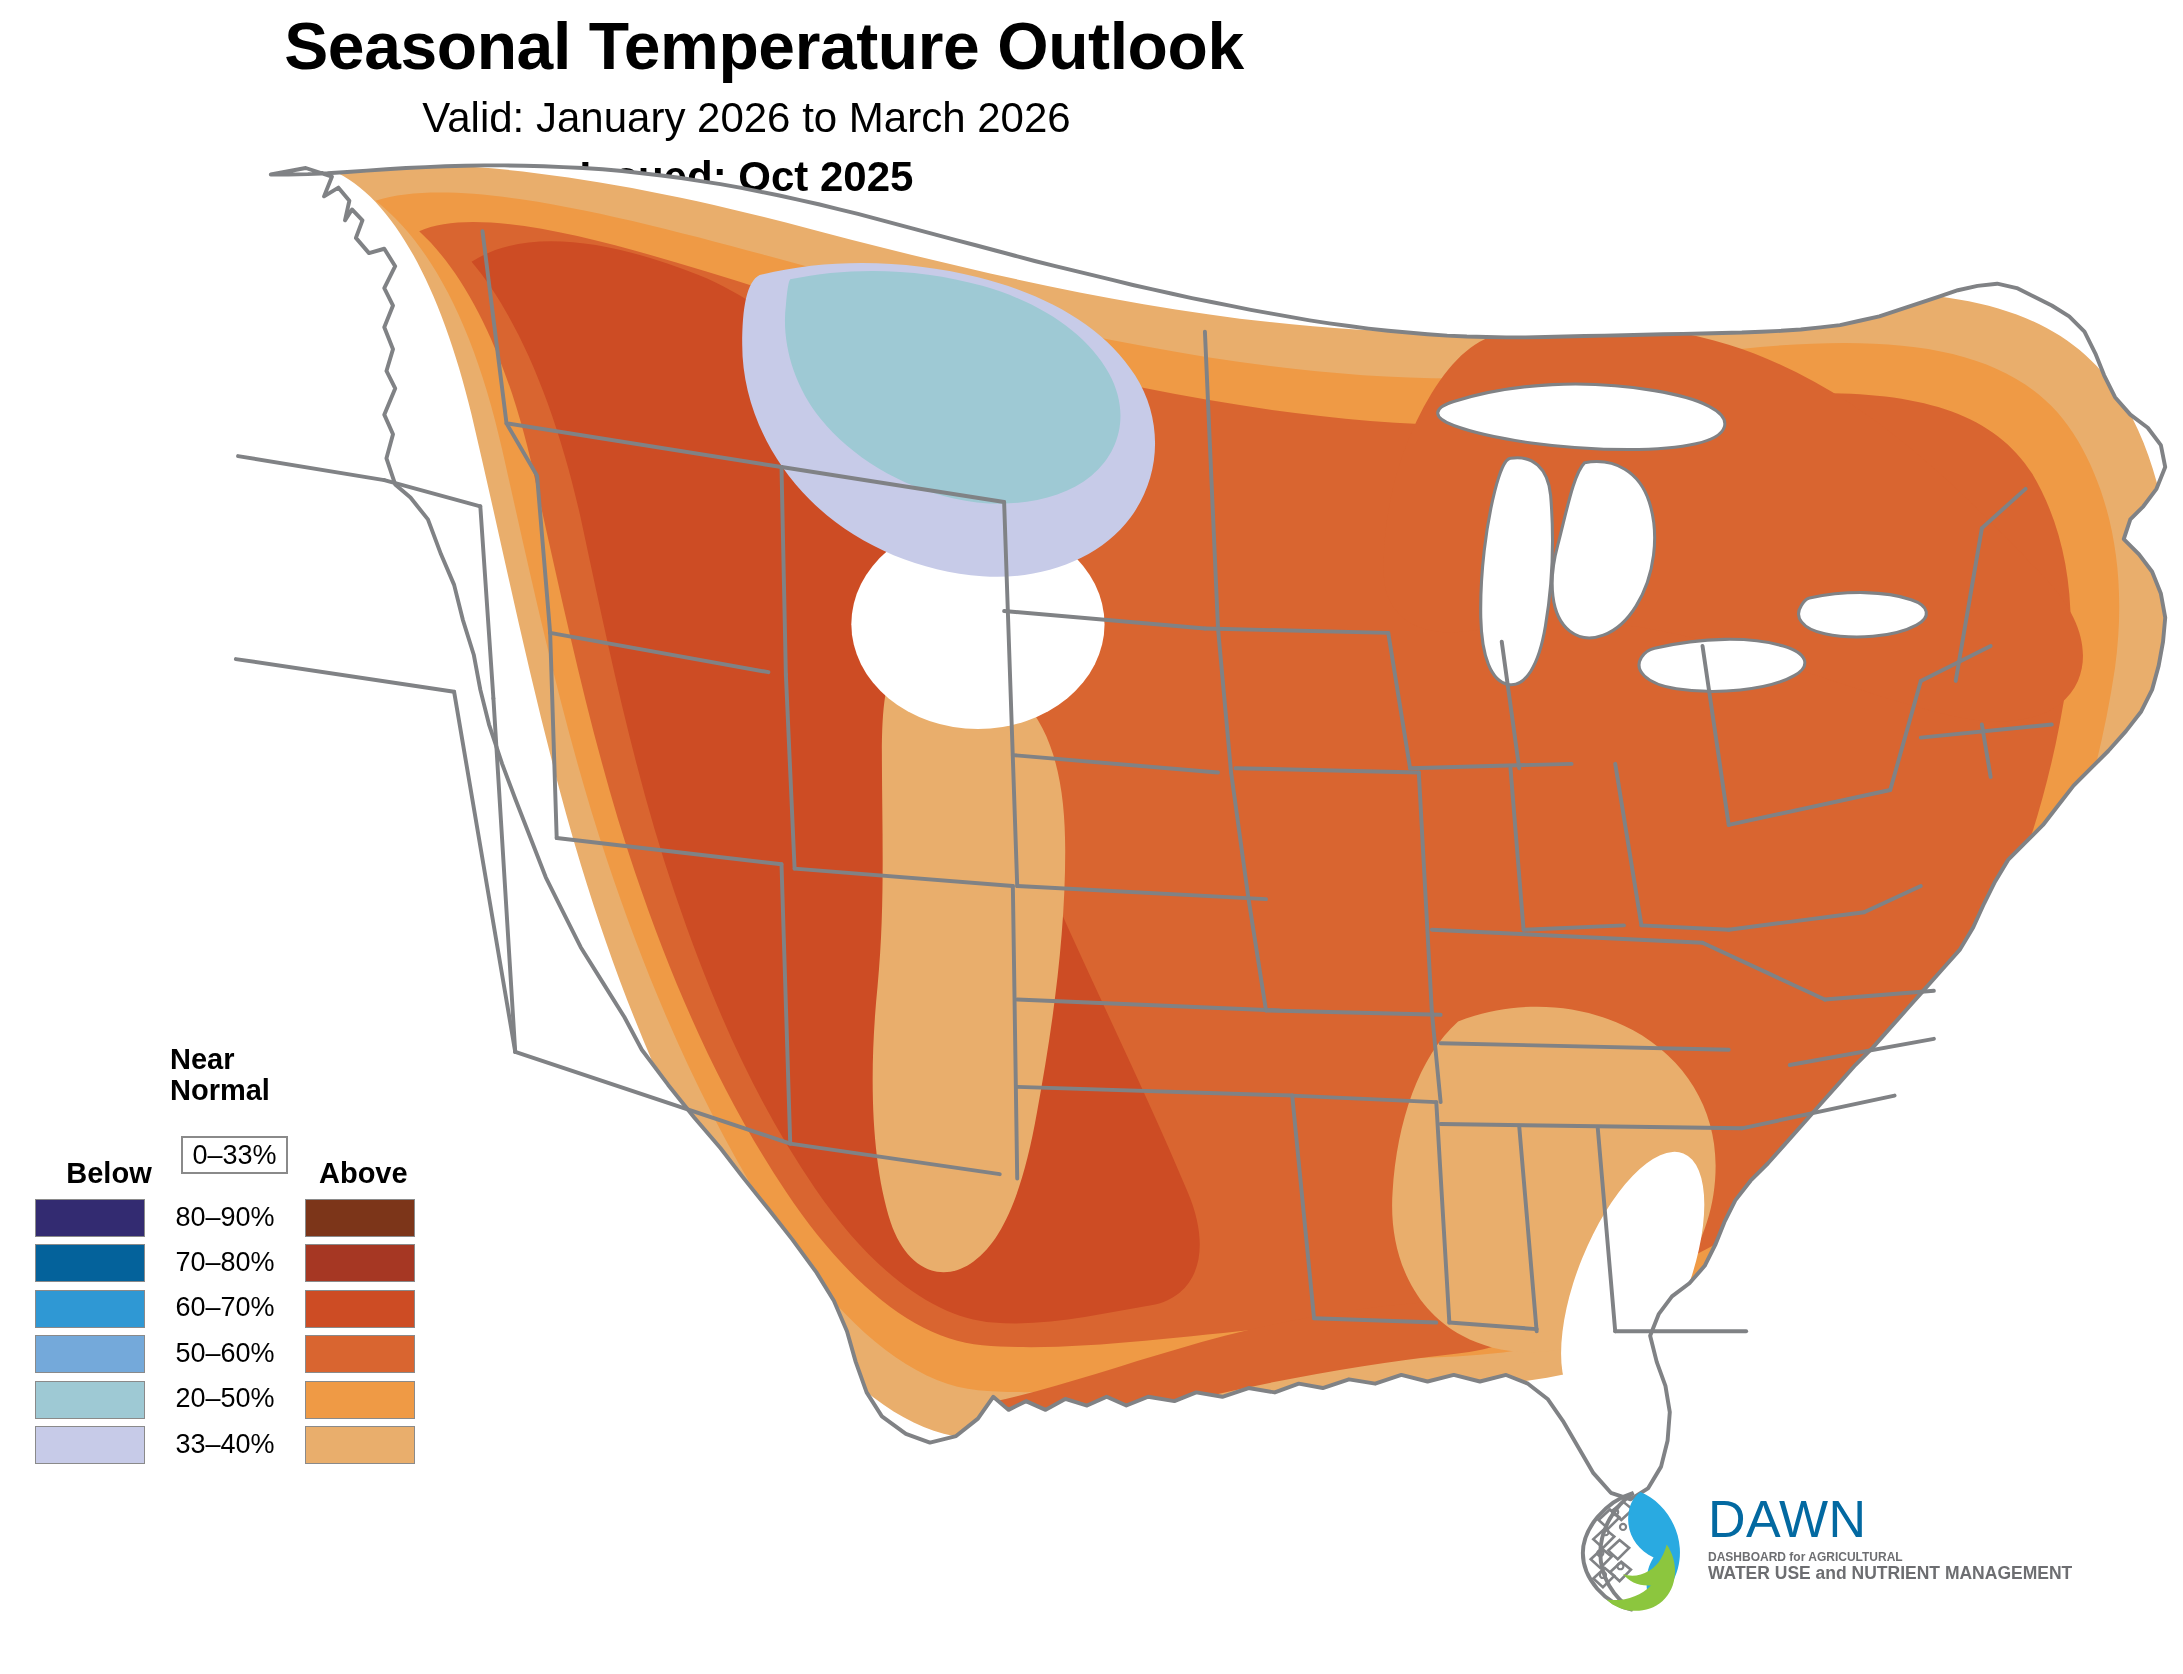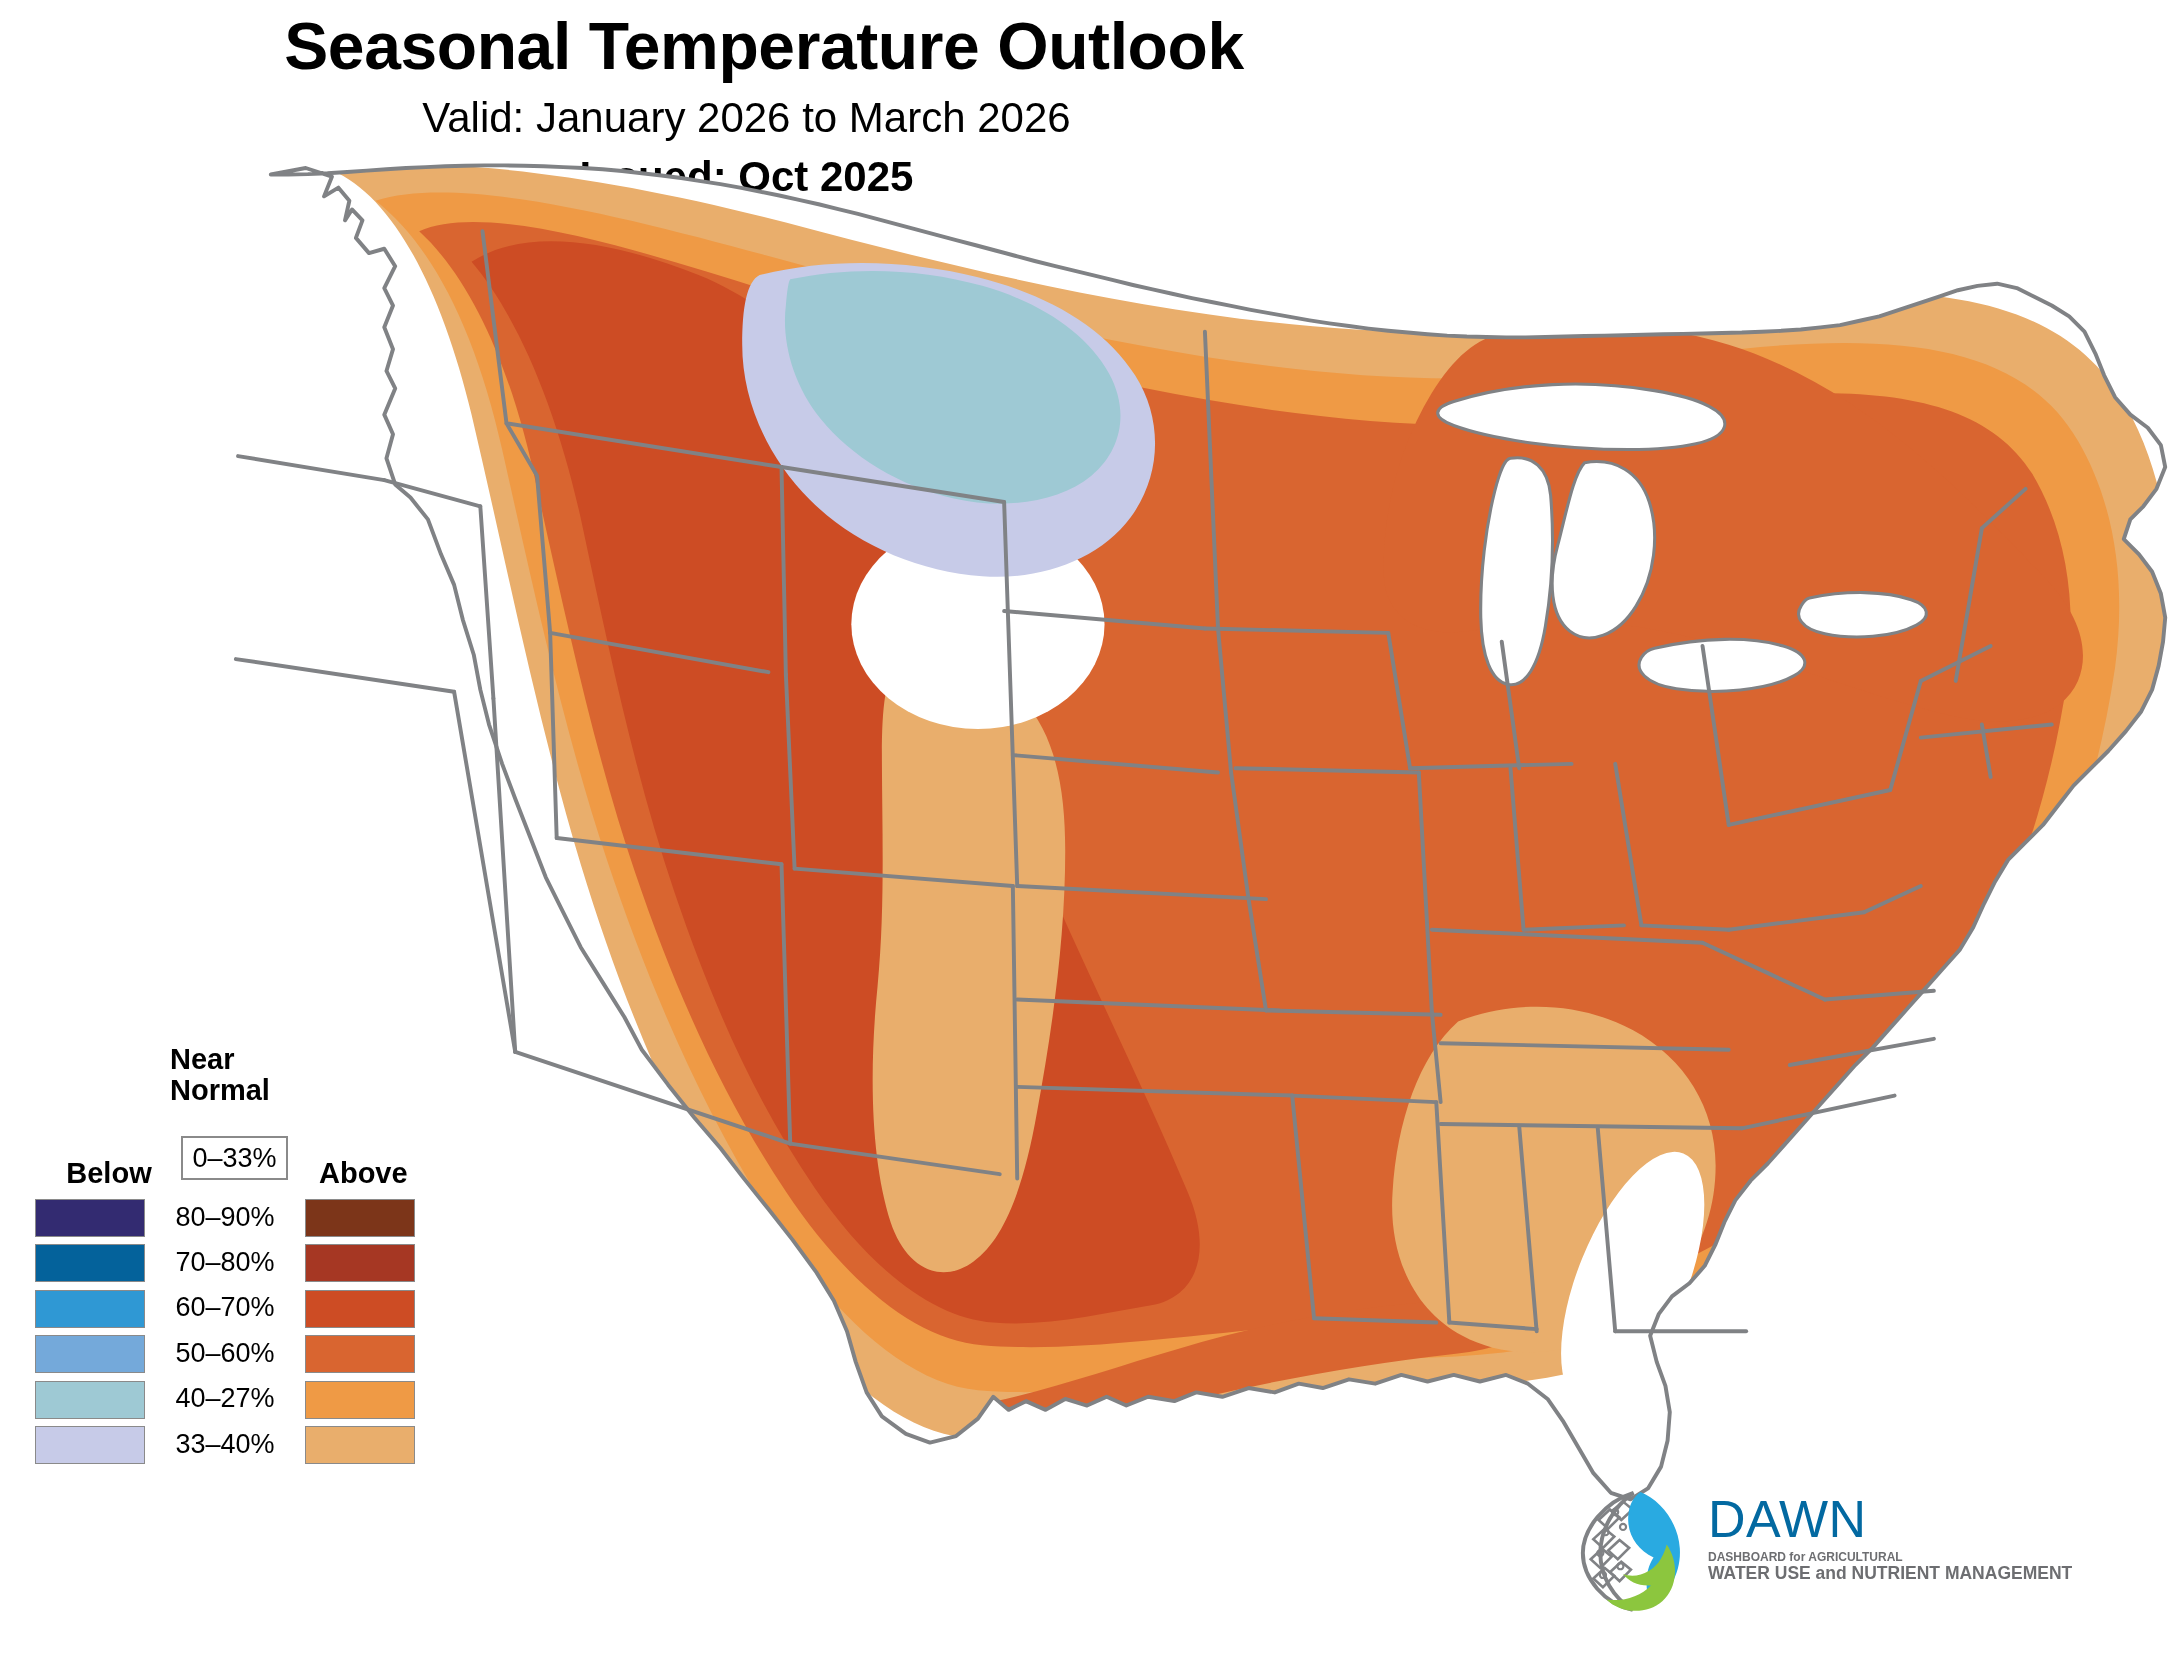--- a/index.html
+++ b/index.html
@@ -17,21 +17,21 @@
   #map-svg{display:block;width:100%;height:100%;}
 
   
   #legend{position:absolute;left:26px;top:1044px;width:419px;height:611px;}
   .lg-nn-title{position:absolute;left:144px;top:0px;width:131px;text-align:left;
                font-size:29px;font-weight:bold;line-height:1.08;}
   .lg-below{position:absolute;left:35px;top:113px;width:96px;text-align:center;
             font-size:29px;font-weight:bold;}
   .lg-above{position:absolute;left:293px;top:113px;width:109px;text-align:left;
             font-size:29px;font-weight:bold;}
-  .lg-ecbox{position:absolute;left:155px;top:92px;width:107px;height:44px;
+  .lg-ecbox{position:absolute;left:155px;top:92px;width:107px;height:38px;
             border:2.2px solid #8a8a8a;background:#fff;box-sizing:border-box;
             display:flex;align-items:center;justify-content:center;
             font-size:27px;font-weight:normal;}
   #legend-rows{position:absolute;left:0;top:155px;width:419px;}
   .lg-row{position:relative;height:38px;margin-bottom:7.4px;}
   .sw{position:absolute;top:0;width:110px;height:38px;border:1.7px solid #8a8a8a;
       box-sizing:border-box;}
   .sw.left{left:8.7px;}
   .sw.right{left:279px;}
   .lg-label{position:absolute;left:127px;top:2.6px;width:144px;text-align:center;
@@ -355,21 +355,21 @@
         <div class="lg-label">60–70%</div>
         <div class="sw right" style="background: rgb(205, 76, 36);"></div>
       </div>
       <div class="lg-row">
         <div class="sw left" style="background: rgb(116, 169, 218);"></div>
         <div class="lg-label">50–60%</div>
         <div class="sw right" style="background: rgb(217, 101, 48);"></div>
       </div>
       <div class="lg-row">
         <div class="sw left" style="background: rgb(158, 201, 212);"></div>
-        <div class="lg-label">40–27%</div>
+        <div class="lg-label">20–50%</div>
         <div class="sw right" style="background: rgb(239, 154, 69);"></div>
       </div>
       <div class="lg-row">
         <div class="sw left" style="background: rgb(199, 203, 232);"></div>
         <div class="lg-label">33–40%</div>
         <div class="sw right" style="background: rgb(233, 174, 108);"></div>
       </div>
     </div>
 </div>
 

